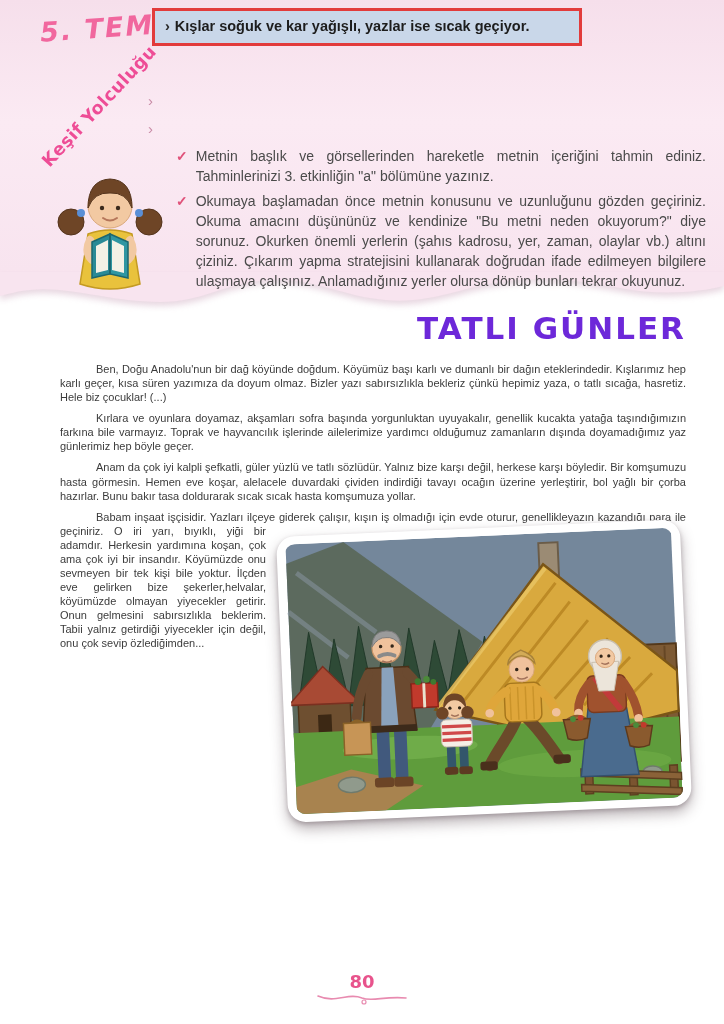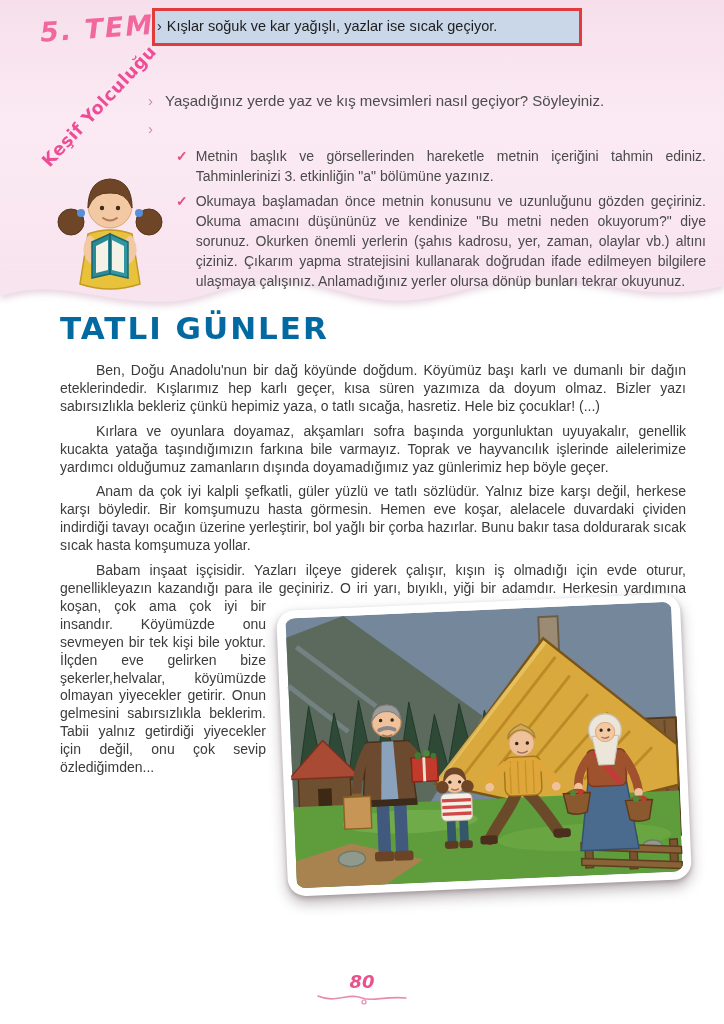--- a/index.html
+++ b/index.html
@@ -27,22 +27,22 @@
     position:absolute; left:40px; top:12px;
     font-size:27px; font-weight:bold; font-style:italic;
     color:#f1679e; letter-spacing:2px;
     transform:rotate(-4deg);
     font-family:"DejaVu Sans", sans-serif;
   }
 
   .answer-box {
     position:absolute; left:152px; top:8px; width:430px;
     background:#c9d7e9; border:3px solid #e23b3b;
-    padding:5px 10px 6px 2px;
-    font-size:14.5px; font-weight:normal; color:#1d1d1d; line-height:1.42;
+    padding:5px 10px 6px 10px;
+    font-size:14.5px; font-weight:bold; color:#1d1d1d; line-height:1.42;
   }
   .box-line .box-marker { margin-right:5px; color:#2a2a2a; }
 
   .kesif-label {
     position:absolute; left:14px; top:96px; width:170px;
     text-align:center;
     transform:rotate(-47deg);
     color:#ee4d96; font-weight:bold; font-size:17.5px;
     letter-spacing:.5px;
     font-family:"DejaVu Sans", sans-serif;
@@ -64,48 +64,48 @@
   .instruction-row .check { color:#e0527a; font-weight:bold; flex:0 0 auto; }
 
   .girl-illustration { position:absolute; left:50px; top:166px; width:120px; height:132px; z-index:3; }
 
   
   .story {
     position:absolute; top:302px; left:0; width:724px;
     padding:0 38px 0 60px; z-index:0;
   }
   .story-title {
-    text-align:left;
-    color:#0369a1;
+    text-align:right;
+    color:#6d28d9;
     font-size:31px; font-weight:bold; letter-spacing:2px;
     margin:8px 0 16px 0;
     font-family:"DejaVu Sans", sans-serif;
   }
   .par {
-    font-size:14px; color:#3b3b3b; line-height:1.28;
+    font-size:11px; color:#3b3b3b; line-height:1.28;
     text-align:justify; text-indent:36px;
     margin-bottom:7px;
   }
 
   .village-fig {
     float:right;
     width:404px; height:286px;
     margin:4px 0 10px 16px;
     background:#ffffff;
     border-radius:18px;
     padding:8px;
     box-shadow:0 7px 14px rgba(60,40,50,.35), 0 2px 4px rgba(60,40,50,.25);
     transform:rotate(-2.5deg);
   }
   .village-fig svg { width:100%; height:100%; border-radius:10px; display:block; }
 
   
   .footer { position:absolute; bottom:16px; left:0; width:724px; text-align:center; }
   .page-number {
-    color:#e8538c; font-weight:bold; font-style:italic; font-size:18px;
+    color:#e8538c; font-weight:bold; font-size:18px;
     font-family:"DejaVu Sans", sans-serif;
   }
   .footer-squiggle { display:block; margin:-2px auto 0 auto; width:96px; height:18px; }
 </style>
 </head>
 <body>
 
 <div class="hero"></div>
 
 <svg class="hero-wave" viewBox="0 0 724 44" preserveAspectRatio="none">
@@ -122,21 +122,20 @@
   <div class="box-line">
     <span class="box-marker">›</span><span>Kışlar soğuk ve kar yağışlı, yazlar ise sıcak geçiyor.</span>
   </div>
 </div>
 
 <div class="kesif-label" style="z-index:2;">Keşif Yolculuğu</div>
 
 <div class="questions" style="z-index:2;">
   <div class="question-row">
     <span class="q-marker">›</span>
-    <span>Yaşadığınız yerde yaz ve kış mevsimleri nasıl geçiyor? Söyleyiniz.</span>
   </div>
   <div class="question-row">
     <span class="q-marker">›</span>
   </div>
 </div>
 
 <div class="instructions" style="z-index:2;">
   <div class="instruction-row">
     <span class="check">✓</span>
     <span>Metnin başlık ve görsellerinden hareketle metnin içeriğini tahmin ediniz. Tahminlerinizi 3. etkinliğin "a" bölümüne yazınız.</span>

